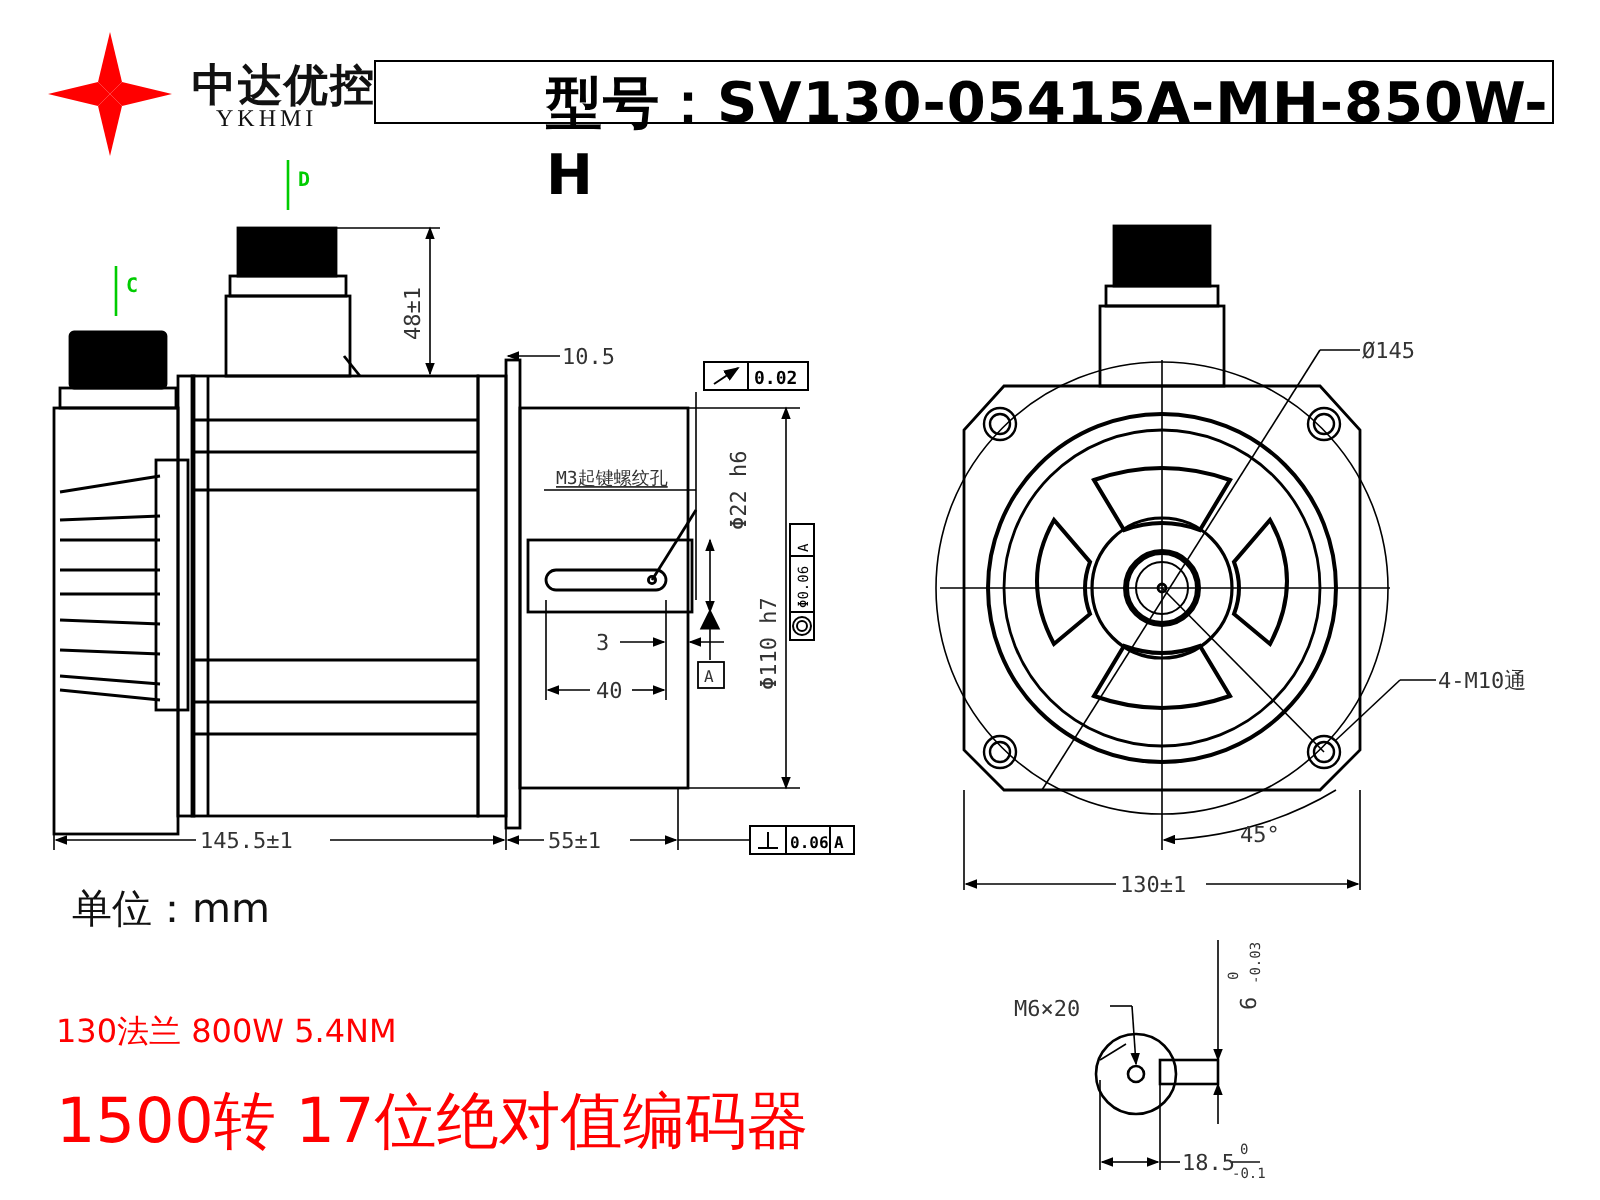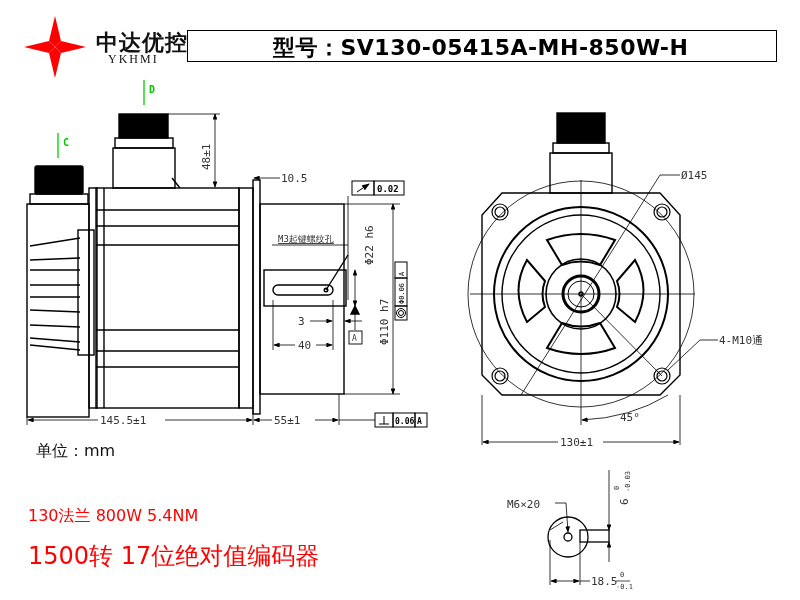--- a/index.html
+++ b/index.html
@@ -1,24 +1,24 @@
 <!DOCTYPE html>
 <html><head>
 <meta charset="utf-8">
 <style>
   html,body{margin:0;padding:0;background:#fff;}
   body{width:800px;height:600px;position:relative;overflow:hidden;font-family:"DejaVu Sans",sans-serif;}
   .abs{position:absolute;}
   .brand-cn{left:96px;top:28px;font-size:22px;font-weight:bold;color:#111;letter-spacing:1px;}
   .brand-en{left:108px;top:52px;font-size:12px;color:#111;letter-spacing:2px;font-family:Liberation Serif, serif;}
   .title-box{left:187px;top:30px;width:590px;height:32px;border:1.5px solid #000;box-sizing:border-box;}
-  .title-text{position:absolute;left:85px;top:2px;font-size:22px;font-weight:bold;color:#000;font-family:"DejaVu Sans",sans-serif;letter-spacing:0.5px;}
-  .unit{left:36px;top:441px;font-size:16px;color:#111;}
+  .title-text{position:absolute;left:85px;top:2px;font-size:28px;font-weight:bold;color:#000;font-family:"DejaVu Sans",sans-serif;letter-spacing:0.5px;}
+  .unit{left:36px;top:441px;font-size:20px;color:#111;}
   .spec1{left:28px;top:506px;font-size:16px;color:#ff0000;font-family:"DejaVu Sans",sans-serif;}
-  .spec2{left:28px;top:540px;font-size:24px;color:#ff0000;font-family:"DejaVu Sans",sans-serif;}
+  .spec2{left:28px;top:540px;font-size:31px;color:#ff0000;font-family:"DejaVu Sans",sans-serif;}
   svg text{font-family:"DejaVu Sans Mono",monospace;}
 </style>
 </head>
 <body>
 
 <svg class="abs" style="left:22px;top:14px" width="66" height="66" viewBox="0 0 66 66">
   <polygon points="33,2 39,27 33,33 27,27" fill="#ff0000"></polygon>
   <polygon points="33,64 27,39 33,33 39,39" fill="#ff0000"></polygon>
   <polygon points="2,33 27,27 33,33 27,39" fill="#ff0000"></polygon>
   <polygon points="64,33 39,39 33,33 39,27" fill="#ff0000"></polygon>

